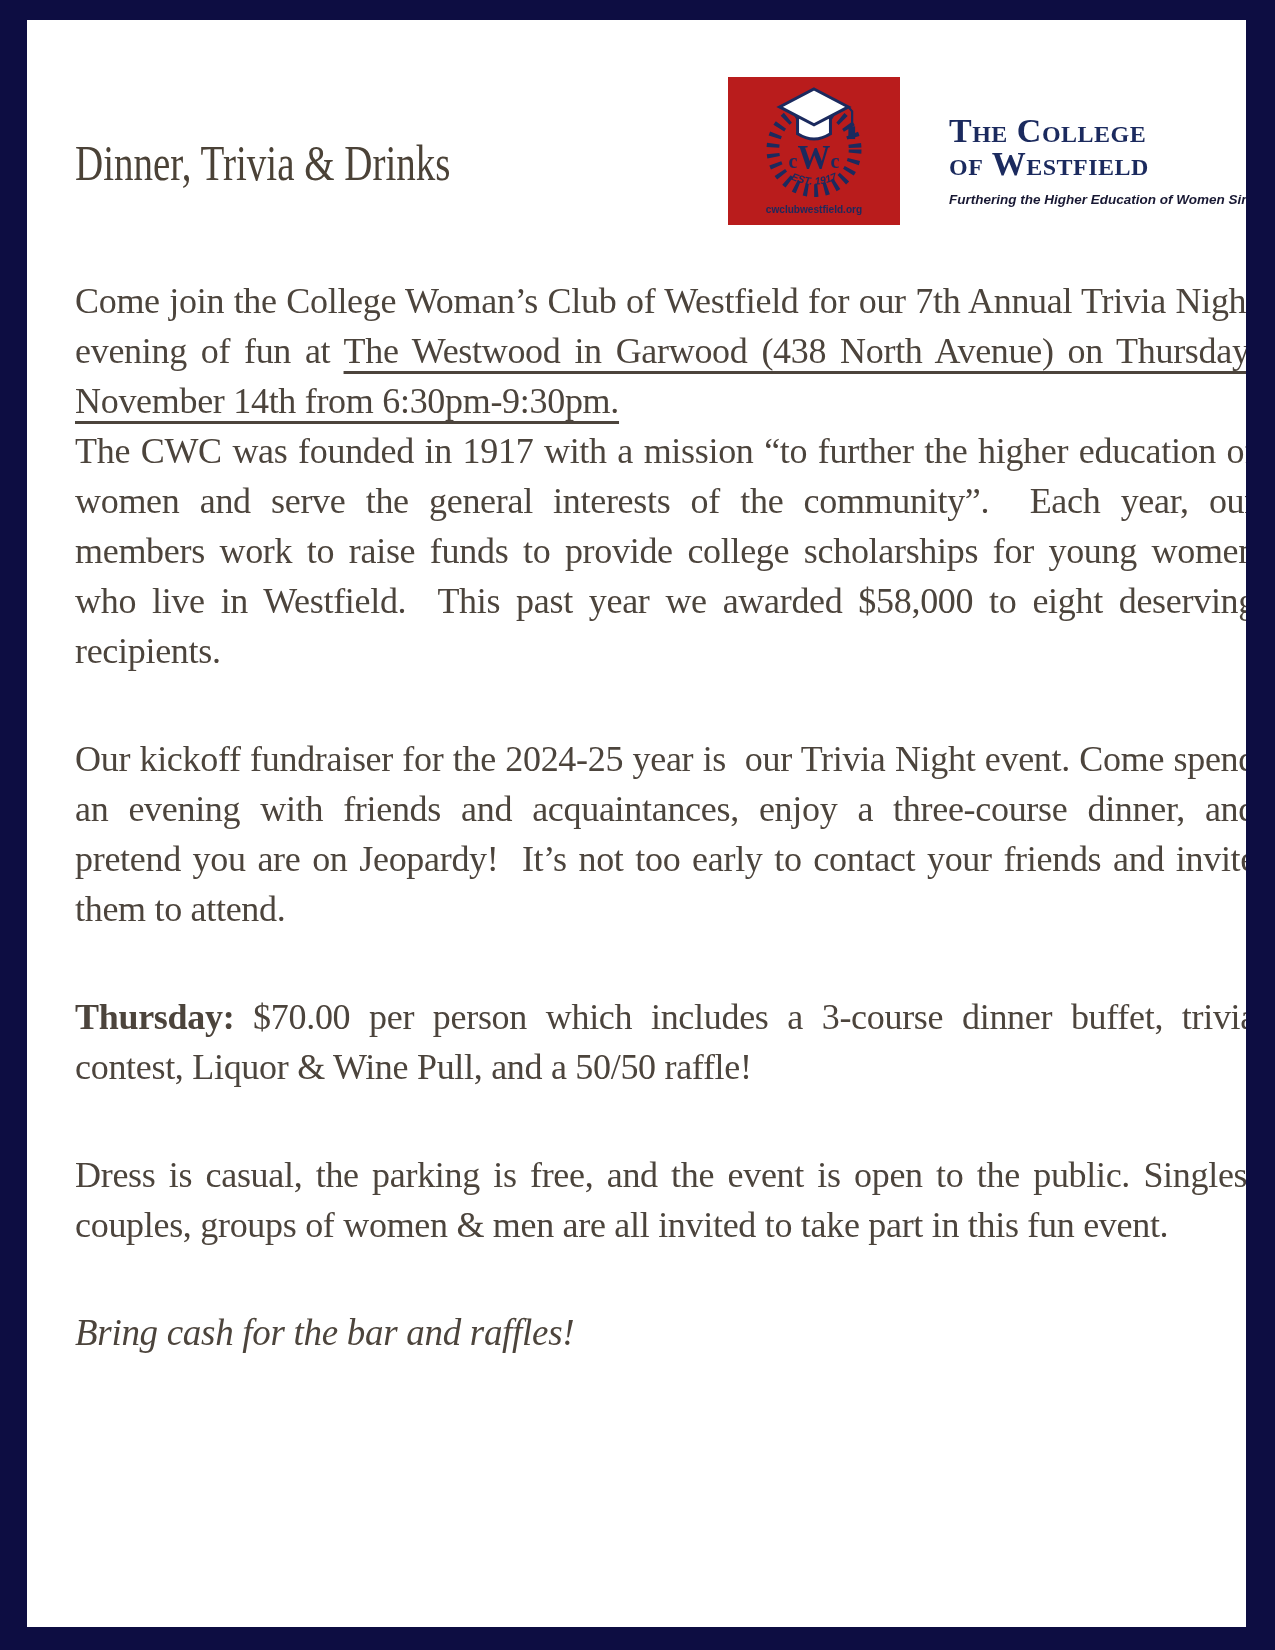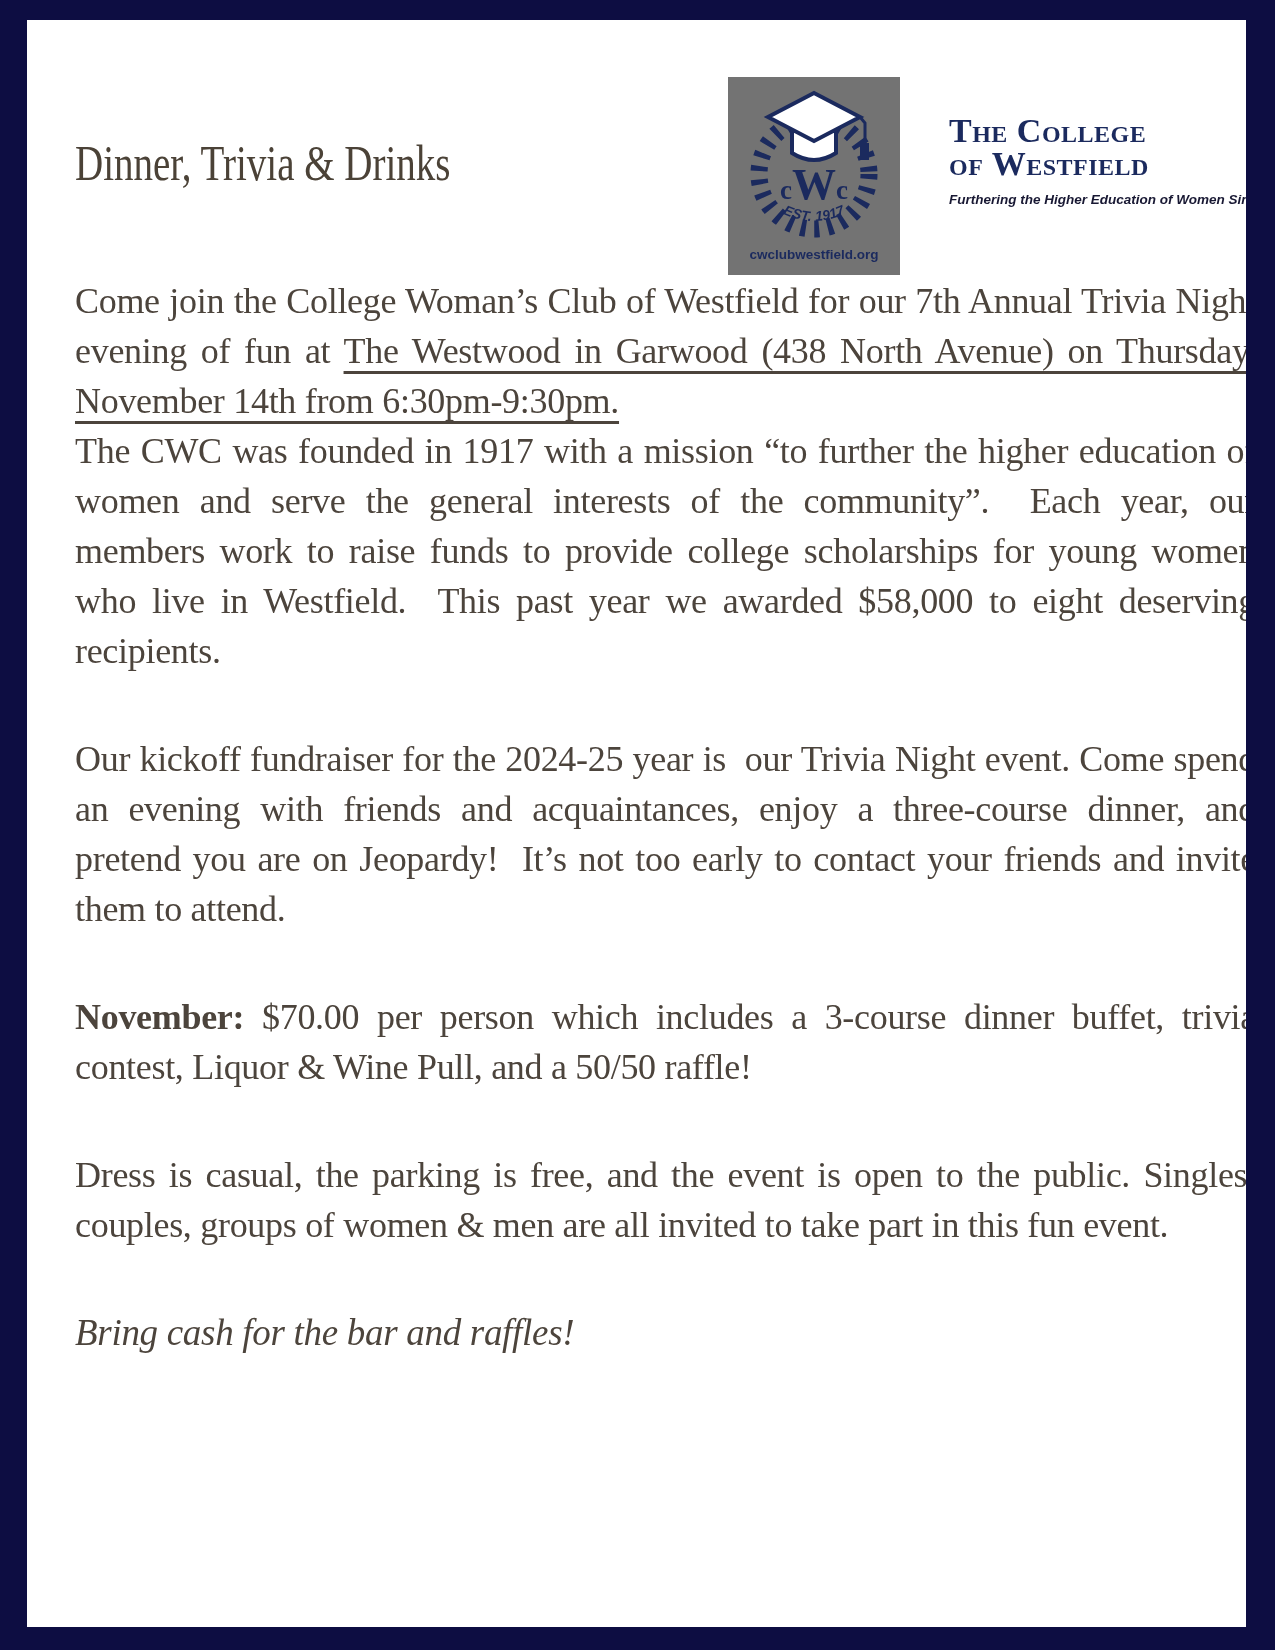--- a/index.html
+++ b/index.html
@@ -19,22 +19,22 @@
     margin:0;
     font-size:50px; font-weight:normal;
     color:#4b4237;
     white-space:nowrap;
     transform:scaleX(0.78);
     transform-origin:left top;
     font-family:"Liberation Serif", serif;
   }
   .logo-badge {
     position:absolute; left:701px; top:57px;
-    width:172px; height:198px;
-    background:#737373;
+    width:172px; height:148px;
+    background:#b91c1c;
   }
   .logo-badge svg { display:block; width:100%; height:100%; }
   .org-block { position:absolute; left:886px; top:94px;margin-left:36px; }
   .org-name-line {
     font-family:"Liberation Serif", serif;
     font-weight:bold;
     font-variant:small-caps;
     font-size:34px; line-height:33px;
     letter-spacing:0.5px;
     color:#1b2a5e;
@@ -101,21 +101,21 @@
     <div class="org-name-line">The College</div>
     <div class="org-name-line">of Westfield</div>
     <div class="org-tagline">Furthering the Higher Education of Women Since 1917</div>
   </div>
 
   <div class="body-text">
     <p><span>Come join the College Woman’s Club of Westfield for our 7th Annual Trivia Night evening of fun at </span><span class="u">The Westwood in Garwood (438 North Avenue) on Thursday, November 14th from 6:30pm-9:30pm.</span><br><span>The CWC was founded in 1917 with a mission “to further the higher education of women and serve the general interests of the community”.  Each year, our members work to raise funds to provide college scholarships for young women who live in Westfield.  This past year we awarded $58,000 to eight deserving recipients.</span></p>
 
     <p>Our kickoff fundraiser for the 2024-25 year is  our Trivia Night event. Come spend an evening with friends and acquaintances, enjoy a three-course dinner, and pretend you are on Jeopardy!  It’s not too early to contact your friends and invite them to attend.</p>
 
-    <p><span class="b">November:</span><span> $70.00 per person which includes a 3-course dinner buffet, trivia contest, Liquor &amp; Wine Pull, and a 50/50 raffle!</span></p>
+    <p><span class="b">Thursday:</span><span> $70.00 per person which includes a 3-course dinner buffet, trivia contest, Liquor &amp; Wine Pull, and a 50/50 raffle!</span></p>
 
     <p>Dress is casual, the parking is free, and the event is open to the public. Singles, couples, groups of women &amp; men are all invited to take part in this fun event.</p>
 
 
     <p class="closing">Bring cash for the bar and raffles!</p>
   </div>
 
 </div>
 
 </body></html>

